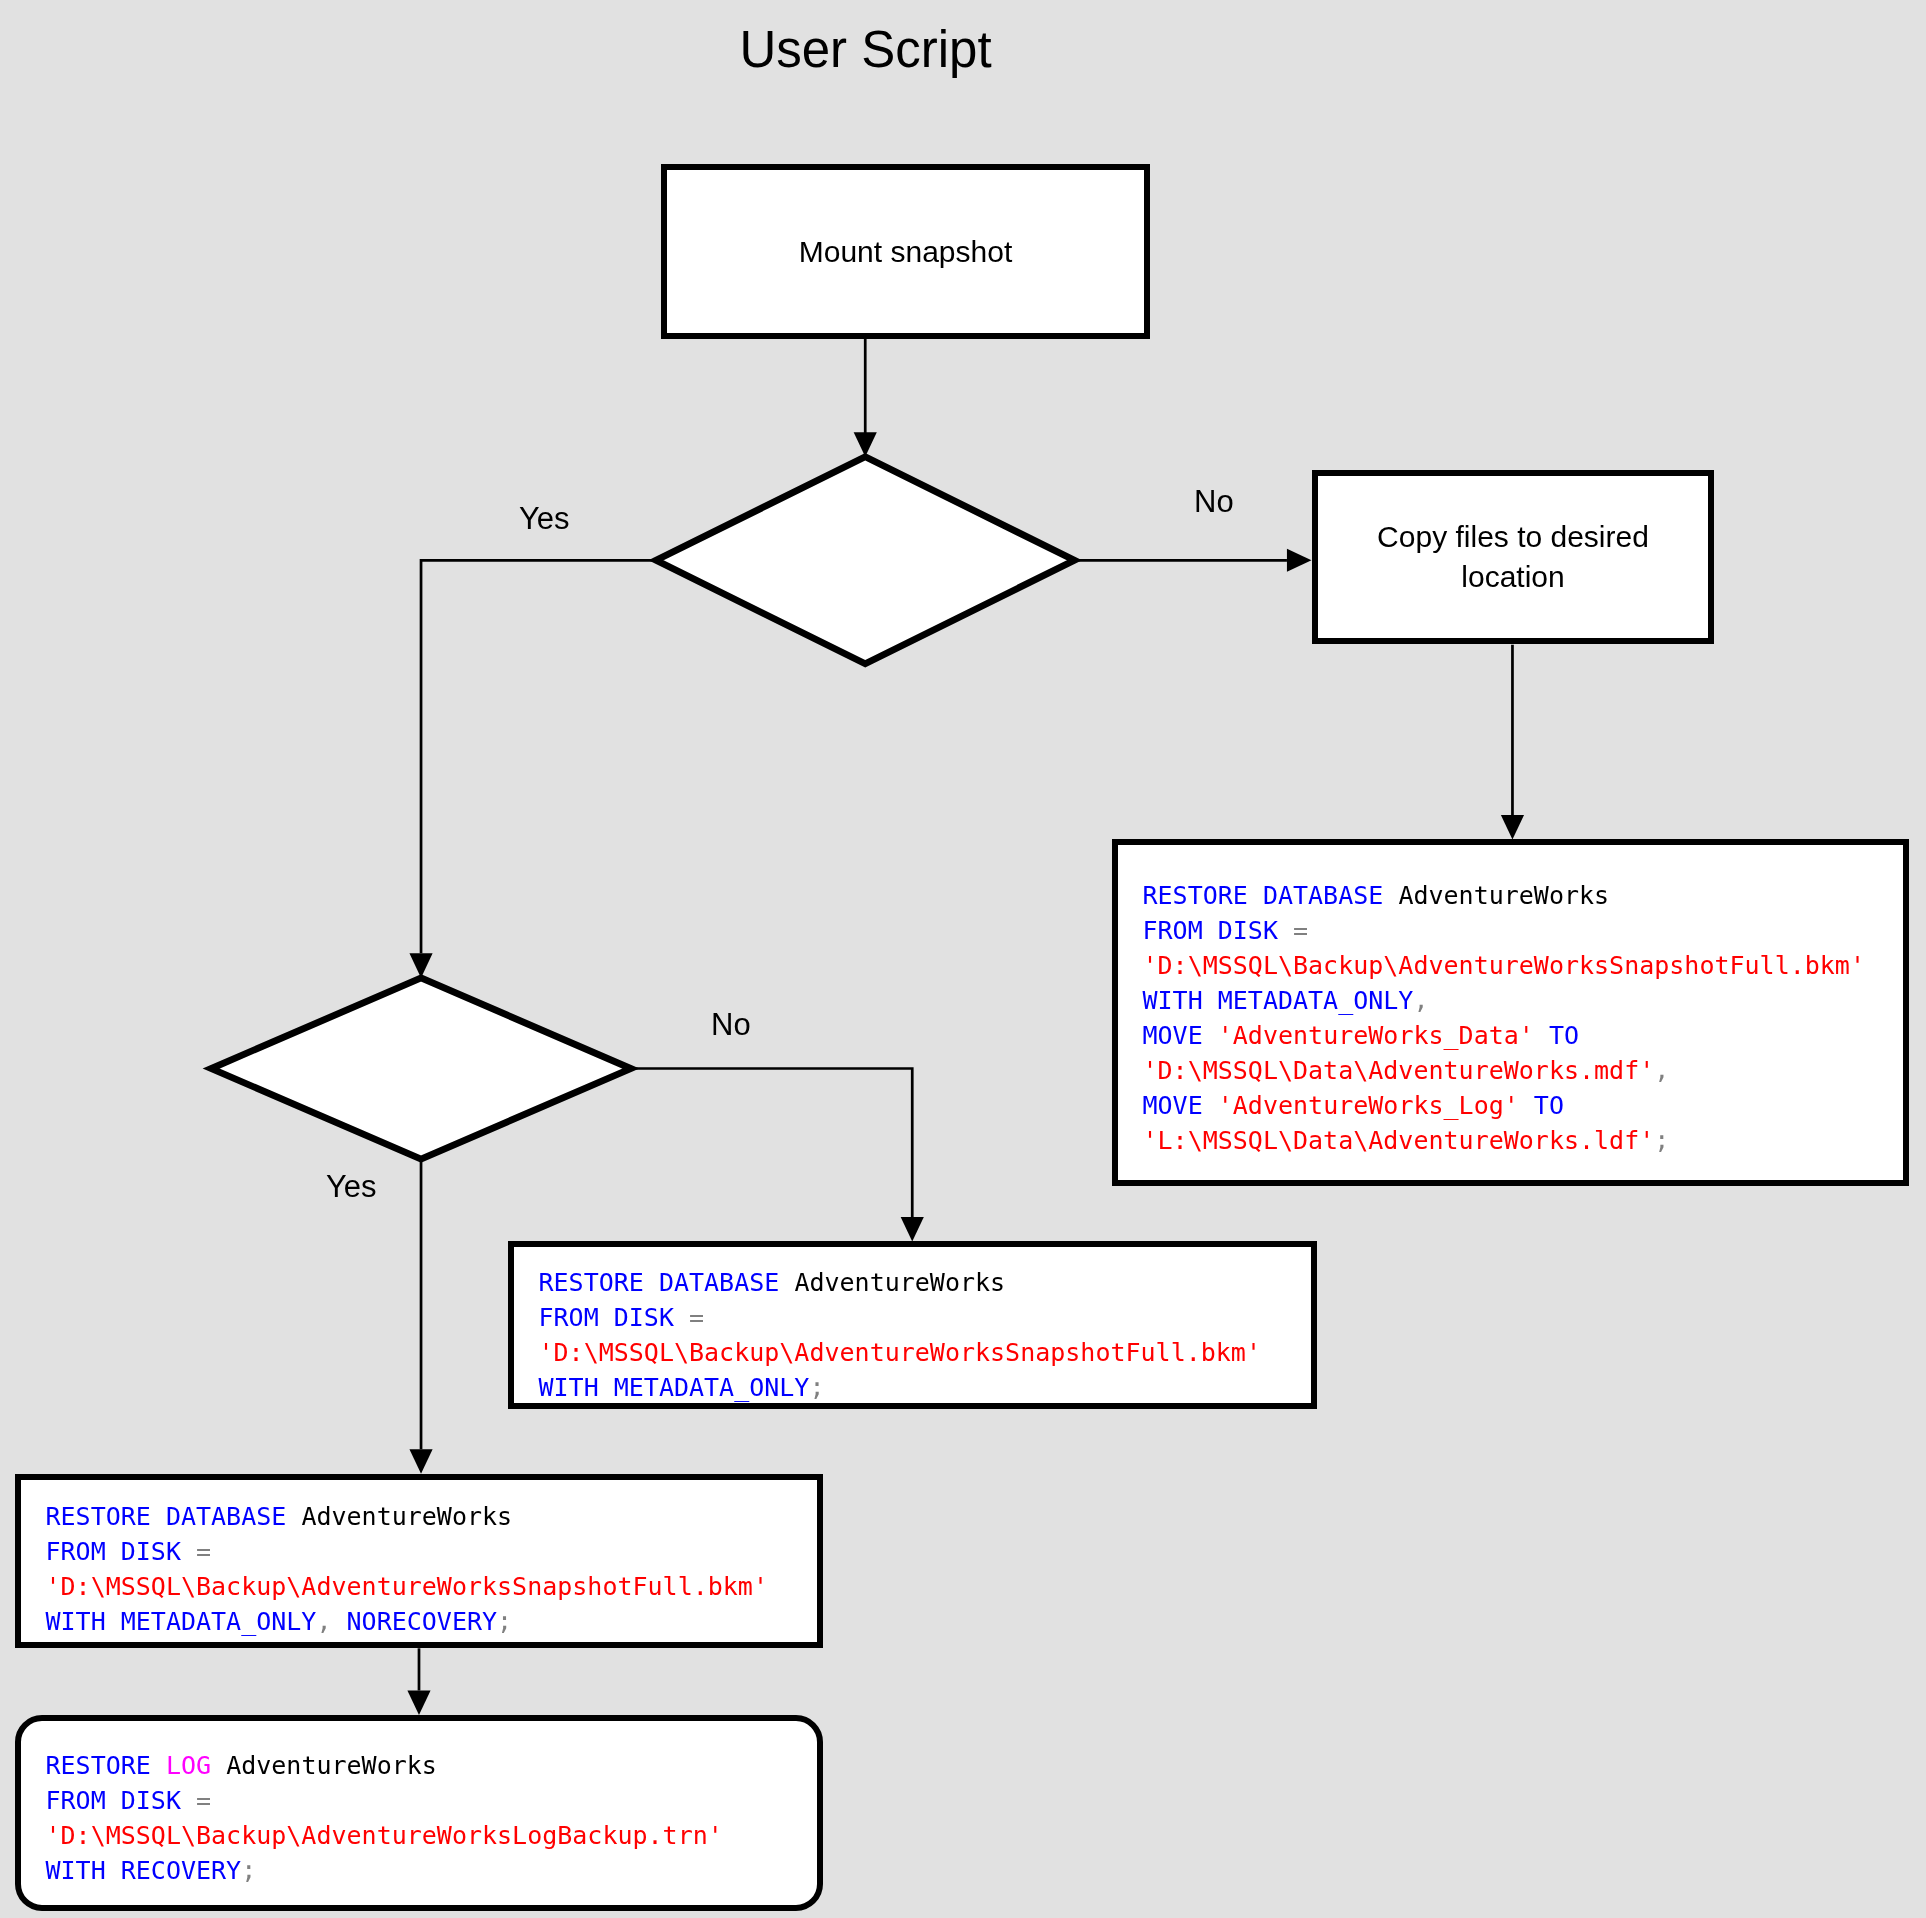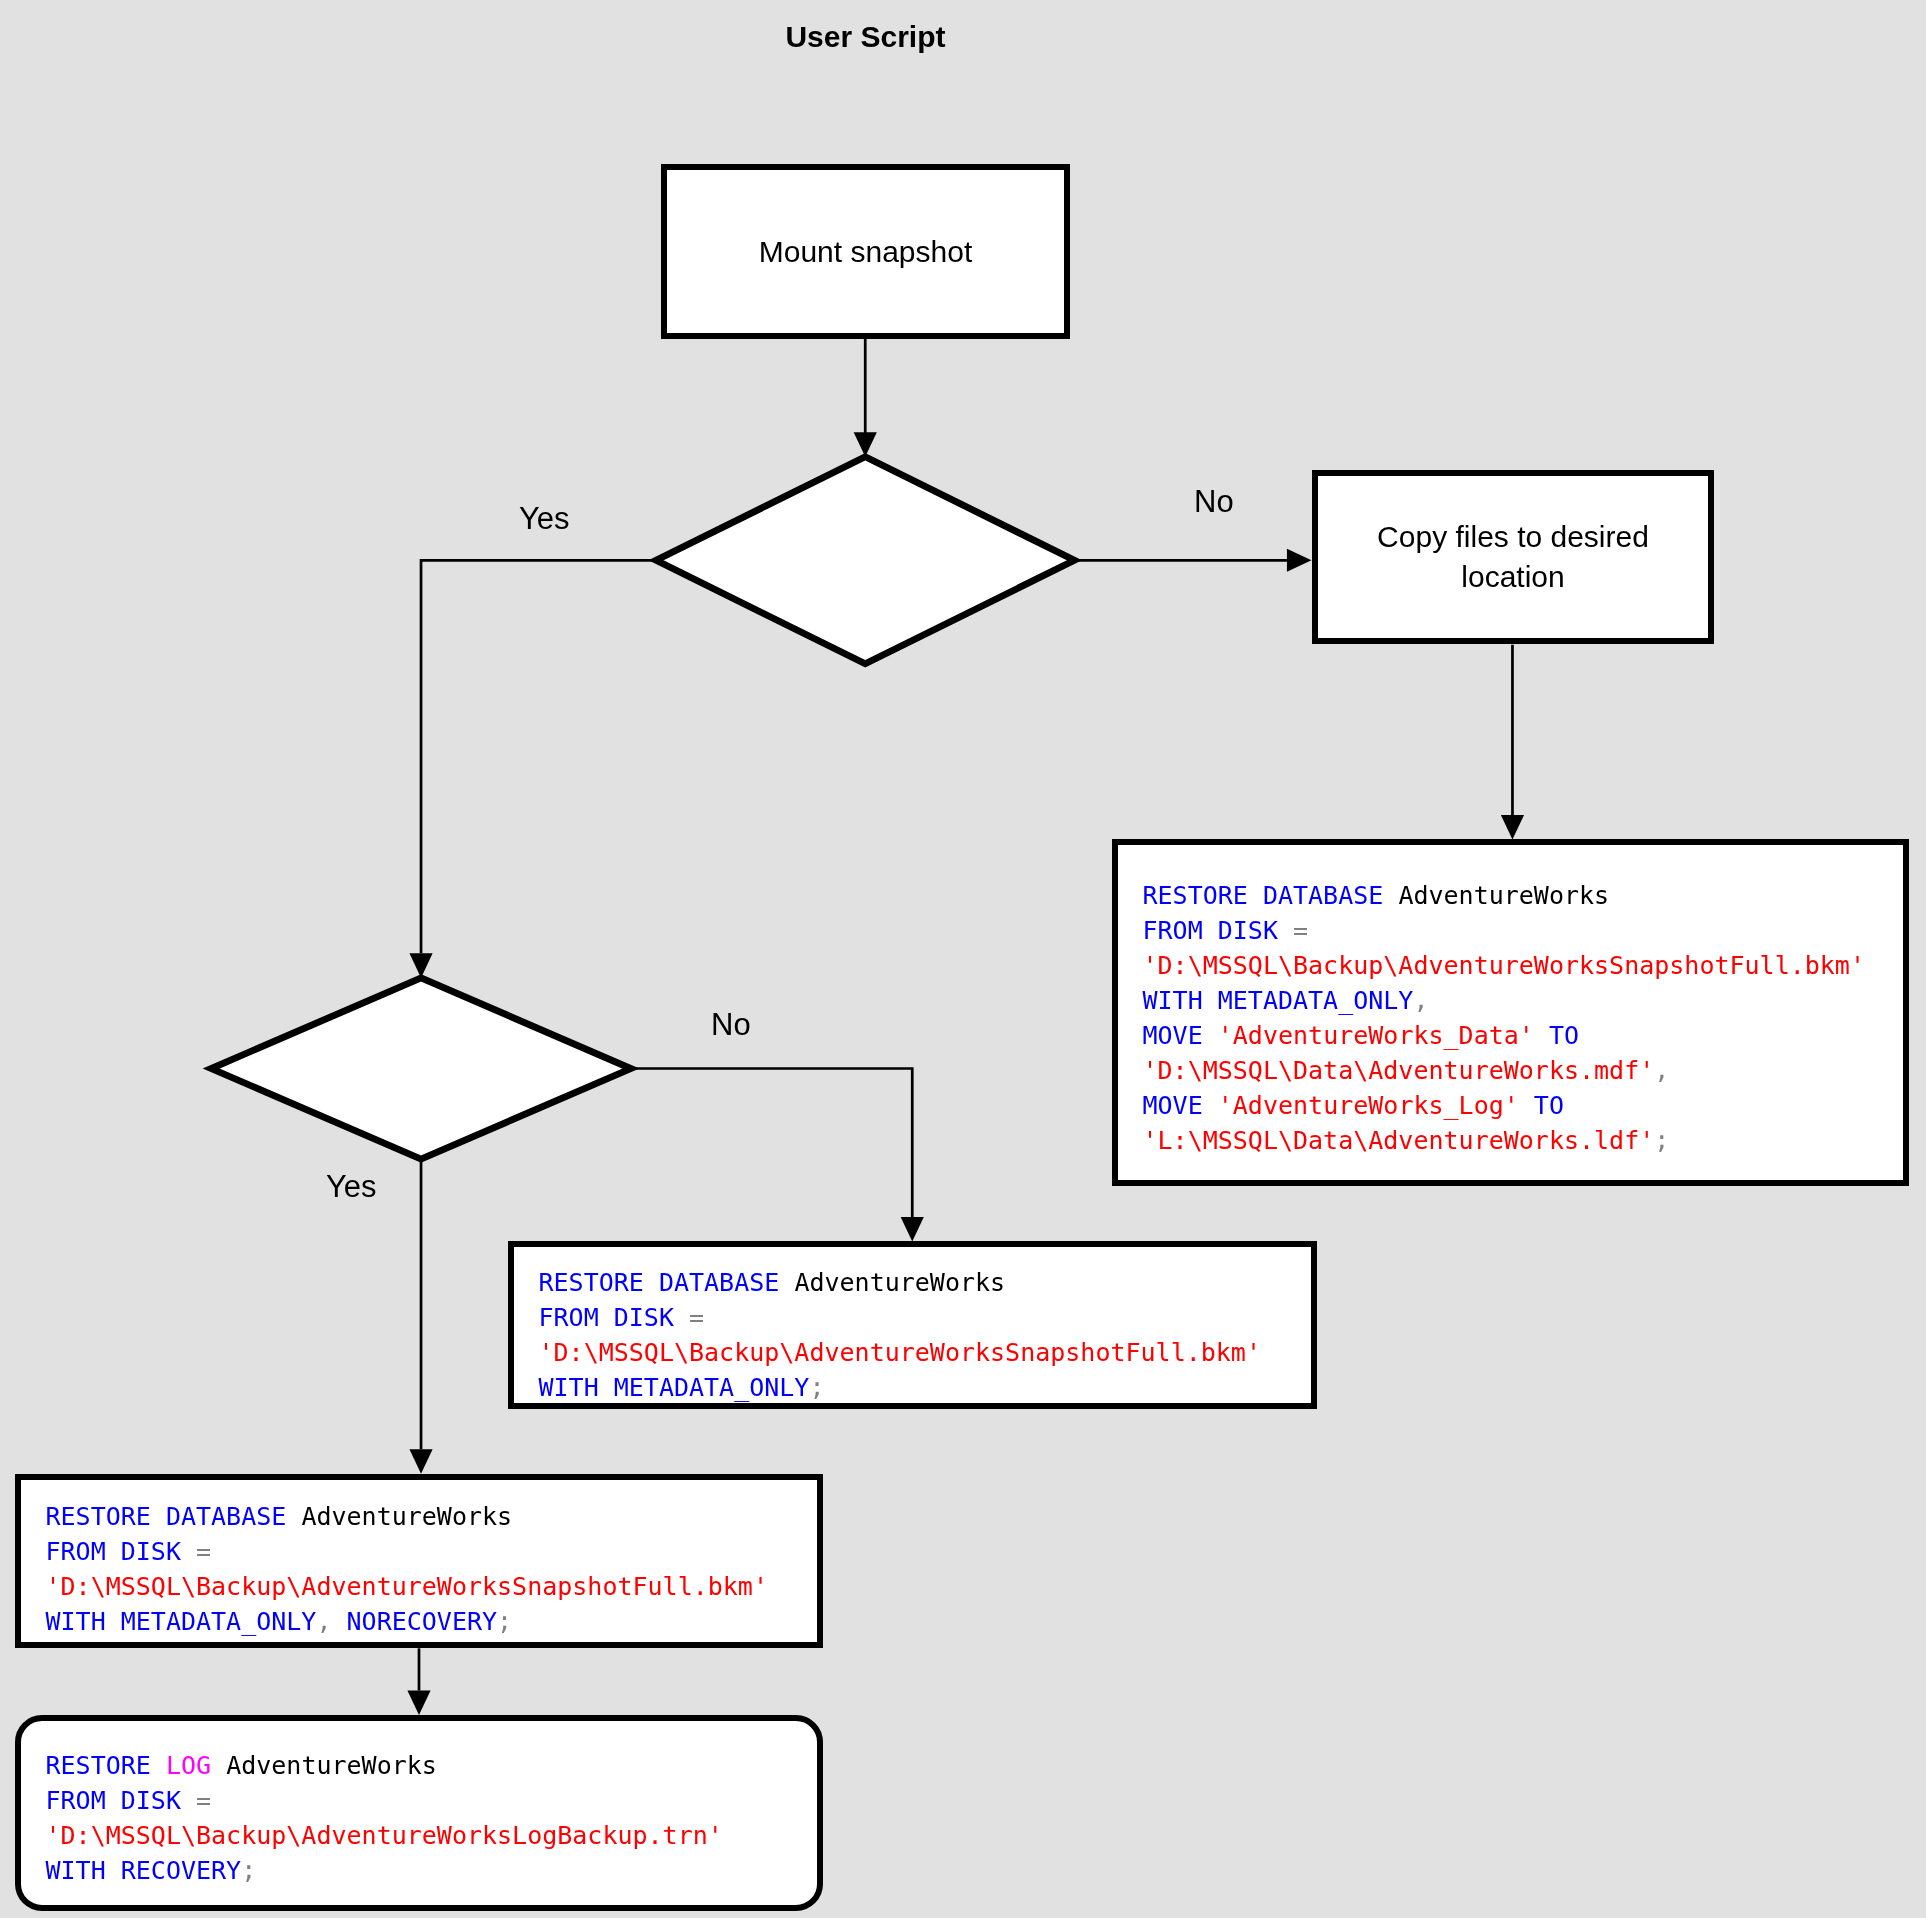--- a/index.html
+++ b/index.html
@@ -17,42 +17,42 @@
     background: var(--c-background);
     font-family: "Liberation Sans", sans-serif;
     color: var(--c-text);
     overflow: hidden;
   }
   .title {
     position: absolute;
     left: 0; top: 20.4px;
     width: 1731px;
     text-align: center;
-    font-size: 30px;
-    font-weight: 700;
+    font-size: 51px;
+    font-weight: 400;
     color: var(--c-text);
   }
   svg.layer {
     position: absolute;
     left: 0; top: 0;
     width: 1926px;
     height: 1919px;
   }
   .node {
     position: absolute;
     background: var(--c-node_fill);
     border: 6.8px solid var(--c-line);
     display: flex;
     align-items: center;
     justify-content: center;
     text-align: center;
     font-size: 30px;
     line-height: 40px;
   }
-  .node-mount   { left: 661px;  top: 164px;  width: 409px;  height: 175px; }
+  .node-mount   { left: 661px;  top: 164px;  width: 489px;  height: 175px; }
   .node-copy    { left: 1312px; top: 470px;  width: 402px;  height: 174px; padding: 0 36px; }
   .diamond-label {
     position: absolute;
     width: 286px;
     height: 164px;
     display: flex;
     align-items: center;
     justify-content: center;
     text-align: center;
     font-size: 30px;

